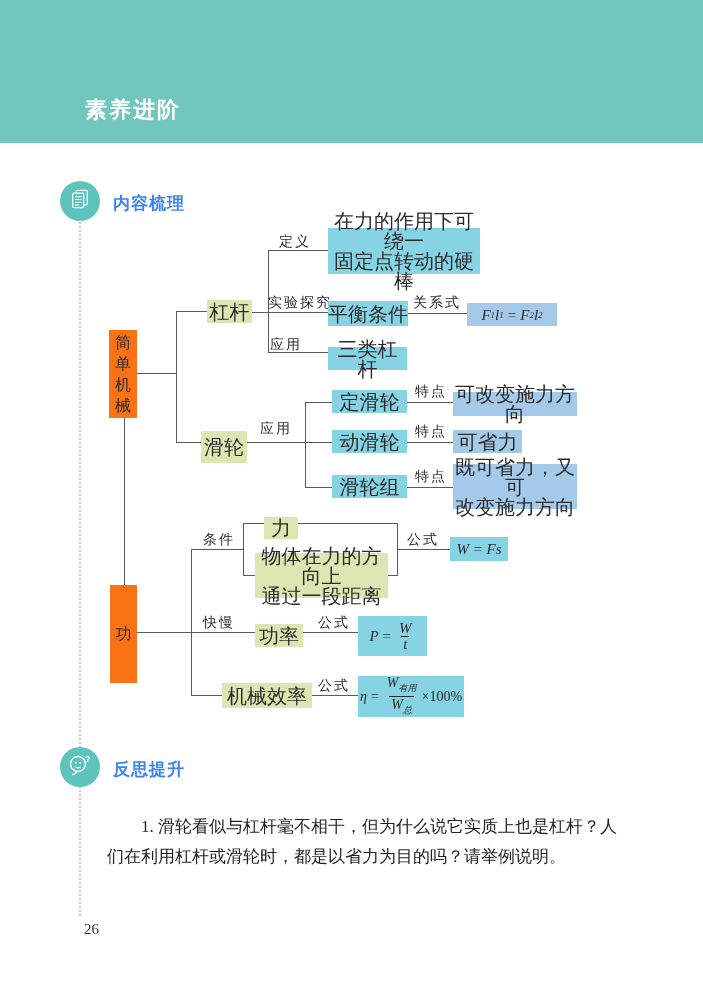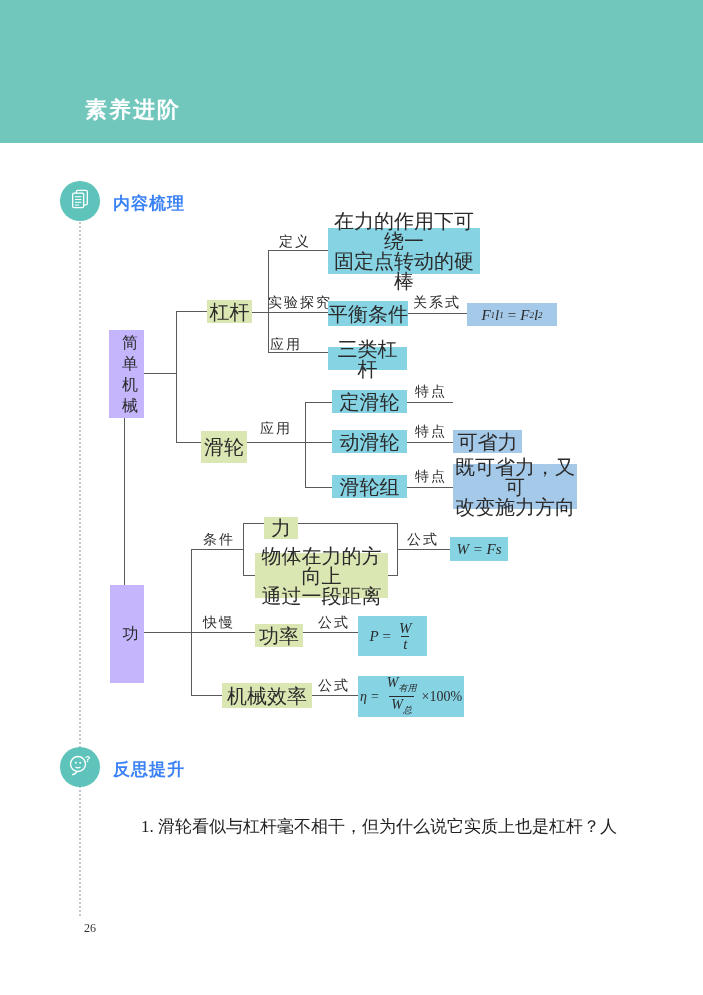--- a/index.html
+++ b/index.html
@@ -12,21 +12,21 @@
   
   .dotted{position:absolute;left:79px;top:222px;height:694px;width:0;border-left:2px dotted #c6c6c6;}
 
   
   .sec-icon{position:absolute;width:40px;height:40px;border-radius:50%;background:#5ec4bb;display:flex;align-items:center;justify-content:center;}
   .sec-title{position:absolute;font-size:17px;font-weight:bold;color:#3b82f6;letter-spacing:1px;font-family:"Liberation Sans",sans-serif;}
 
   
   .box{position:absolute;display:flex;flex-direction:column;align-items:center;justify-content:center;
        font-family:"Liberation Serif",serif;font-size:20px;color:#2b2b2b;text-align:center;line-height:20px;}
-  .salmon{background:#c4b5fd;padding-left:7px;}
+  .salmon{background:#f97316;}
   .green{background:#dbe7b3;}
   .cyan{background:#86d3e4;}
   .blue{background:#a5c9e9;}
   .vtext{width:28px;word-break:break-all;line-height:21px;font-size:16px;}
 
   
   .lbl{position:absolute;font-family:"Liberation Serif",serif;font-size:14px;color:#2b2b2b;letter-spacing:2px;white-space:nowrap;}
 
   
   .hl{position:absolute;height:1px;background:#5a5a5a;}
@@ -37,21 +37,21 @@
   .formula .eq{font-style:normal;margin:0 4px;}
   sub{font-size:9px;}
   .frac{display:inline-flex;flex-direction:column;align-items:center;line-height:15px;vertical-align:middle;margin:0 2px;}
   .frac .den{border-top:1px solid #2b2b2b;padding:0 2px;}
   .frac .num{padding:0 2px;}
 
   
   .para{position:absolute;left:107px;top:812px;width:516px;font-family:"Liberation Serif",serif;font-size:17px;line-height:30px;color:#222222;}
   .para .l1{padding-left:34px;}
 
-  .pagenum{position:absolute;left:84px;top:921px;font-family:"Liberation Serif",serif;font-size:12px;color:#333333;}
+  .pagenum{position:absolute;left:84px;top:921px;font-family:"Liberation Serif",serif;font-size:15px;color:#333333;}
 </style>
 </head>
 <body>
 
 <div class="page">
 
   <div class="top-banner">
     <div class="banner-title">素养进阶</div>
   </div>
 
@@ -121,20 +121,21 @@
       <i>l</i>
       <sub>2</sub>
   </div>
   <div class="lbl" style="left:270px;top:336px;">应用</div>
   <div class="box cyan" style="left:328px;top:347px;width:79px;height:23px;">三类杠杆</div>
 
   <div class="box green" style="left:201px;top:431px;width:46px;height:32px;">滑轮</div>
   <div class="lbl" style="left:260px;top:420px;">应用</div>
   <div class="box cyan" style="left:332px;top:390px;width:75px;height:23px;">定滑轮</div>
   <div class="lbl" style="left:415px;top:383px;">特点</div>
+  <div class="box blue" style="left:453px;top:392px;width:124px;height:24px;">可改变施力方向</div>
   <div class="box cyan" style="left:332px;top:430px;width:75px;height:23px;">动滑轮</div>
   <div class="lbl" style="left:415px;top:423px;">特点</div>
   <div class="box blue" style="left:453px;top:430px;width:69px;height:23px;">可省力</div>
   <div class="box cyan" style="left:332px;top:475px;width:75px;height:23px;">滑轮组</div>
   <div class="lbl" style="left:415px;top:468px;">特点</div>
   <div class="box blue" style="left:453px;top:464px;width:124px;height:45px;">
     <div>既可省力，又可</div>
     <div>改变施力方向</div>
   </div>
 
@@ -182,17 +183,18 @@
         <path d="M8.5 15c1.6 1 3.4 1 5 0" stroke="#fff" stroke-width="1.2"></path>
         <path d="M10 19.5c-1.5 2.6-3.2 3.2-5 3.2" stroke="#fff" stroke-width="1.4"></path>
         <text x="18" y="10" font-size="9" fill="#fff" font-family="Liberation Sans, sans-serif" font-weight="bold">?</text>
       </svg>
     </span>
   </div>
   <div class="sec-title" style="left:113px;top:758px;">反思提升</div>
 
   <div class="para">
     <div class="l1">1. 滑轮看似与杠杆毫不相干，但为什么说它实质上也是杠杆？人</div>
+    <div class="l2">们在利用杠杆或滑轮时，都是以省力为目的吗？请举例说明。</div>
   </div>
 
   <div class="pagenum">26</div>
 
 </div>
 
 </body></html>

